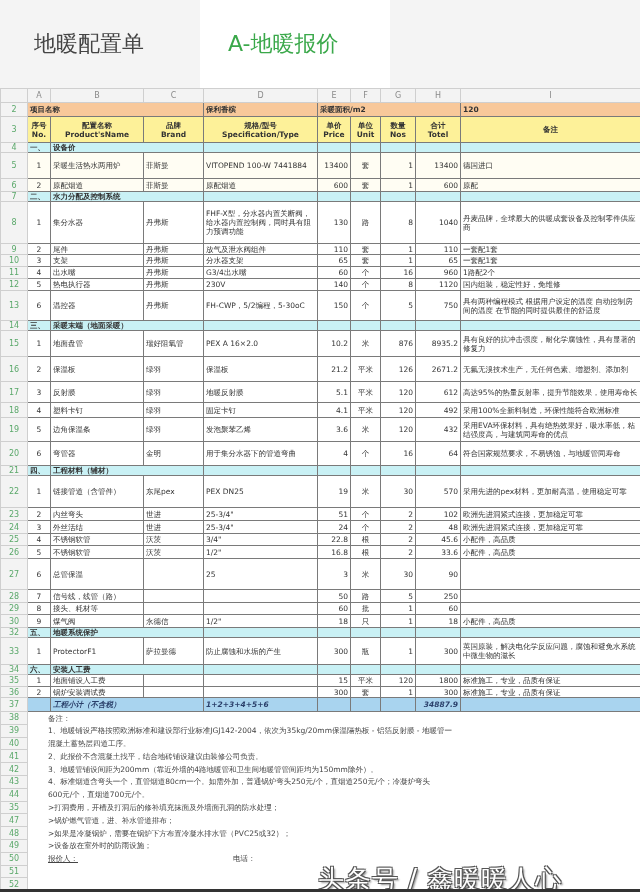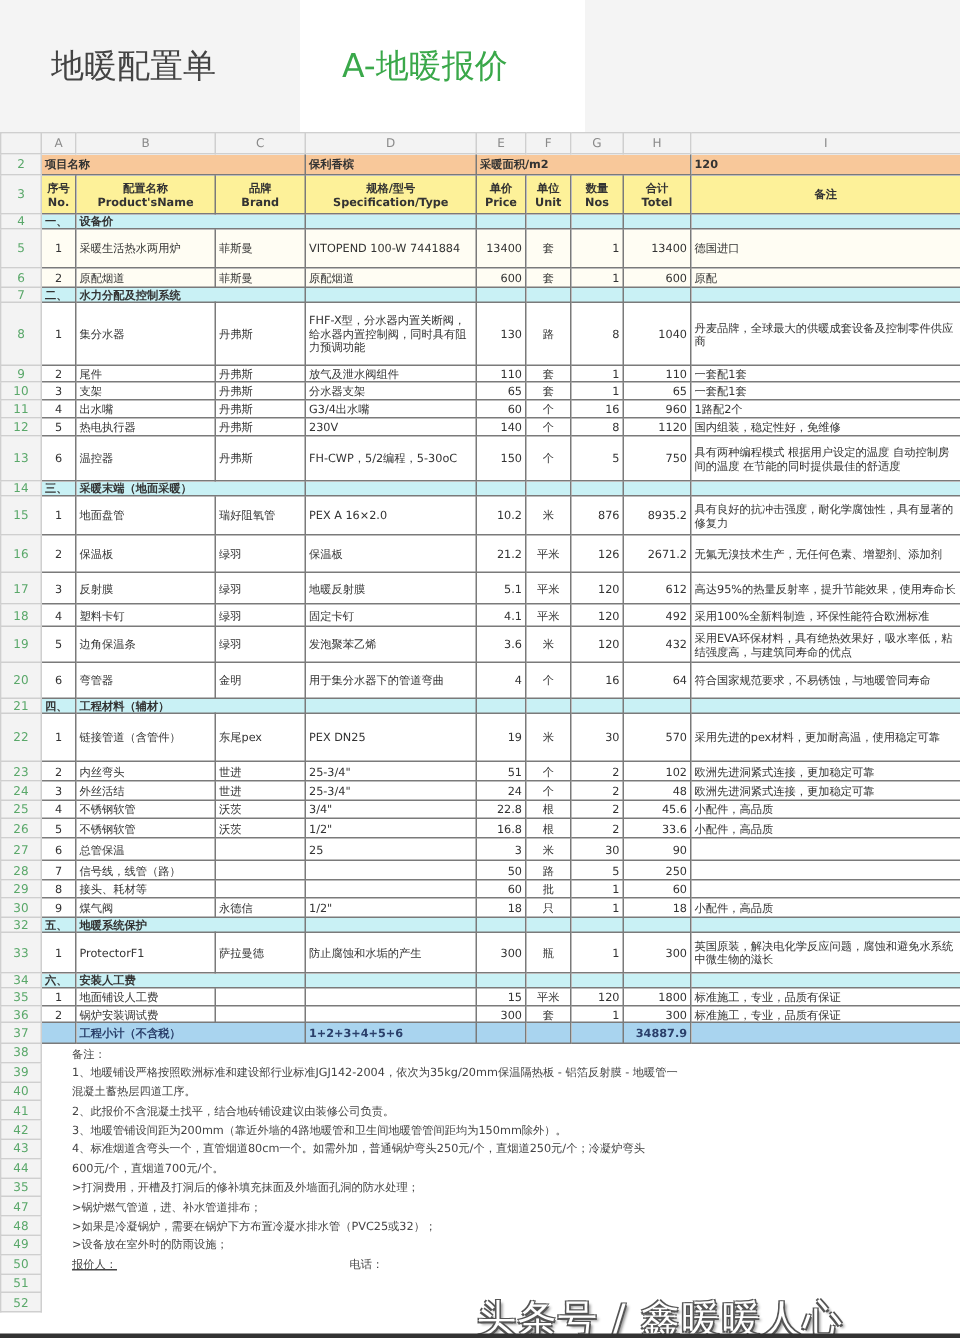--- a/index.html
+++ b/index.html
@@ -14,21 +14,21 @@
 
   .sheet { position: absolute; left: 0; top: 88px; width: 640px; }
   table { border-collapse: collapse; table-layout: fixed; width: 640px; }
   td { border: 1px solid #7a7a7a; font-size: 7.5px; line-height: 9px; padding: 0 2px; overflow: hidden; white-space: nowrap; vertical-align: middle; }
   td.wrap { white-space: normal; word-break: break-all; }
   .colhead td { background: #f3f3f3; color: #8a8a8a; text-align: center; font-size: 8px; border-color: #cfcfcf; height: 14px; }
   td.rn { background: #f3f3f3; color: #5aa86a; text-align: center; font-size: 8px; border-color: #cfcfcf; padding: 0; }
   .r-proj td:not(.rn) { background: #f8c89a; font-weight: bold; }
   .r-head td:not(.rn) { background: #fdf199; text-align: center; font-weight: bold; }
   .r-sec td:not(.rn) { background: #c9f1f5; font-weight: bold; }
-  .r-sub td:not(.rn) { background: #a9d4ef; font-weight: bold; color: #2a3f6a; }
+  .r-sub td:not(.rn) { background: #a9d4ef; font-weight: bold; color: #2a3f6a; font-style: italic; }
   .r-item td:not(.rn) { background: #ffffff; }
   .r-first td:not(.rn) { background: #fffdf3; }
   .num { text-align: right; }
   .ctr { text-align: center; }
   .note td { border: none; }
   .note td.rn { border: 1px solid #cfcfcf; }
   .note td.txt { font-size: 7.5px; color: #444; padding-left: 20px; }
   .watermark { position: absolute; left: 318px; top: 862px; font-size: 26px; color: #ffffff; letter-spacing: 1px;
     text-shadow: 1px 1px 0 #555, -1px -1px 0 #555, 1px -1px 0 #555, -1px 1px 0 #555, 2px 2px 2px #888; }
   .bottom-edge { position: absolute; left: 0; top: 889px; width: 640px; height: 3px; background: #333; }
@@ -381,21 +381,21 @@
           <td class="ctr">5</td>
           <td>不锈钢软管</td>
           <td>沃茨</td>
           <td class="wrap">1/2"</td>
           <td class="num">16.8</td>
           <td class="ctr">根</td>
           <td class="num">2</td>
           <td class="num">33.6</td>
           <td class="wrap">小配件，高品质</td>
         </tr>
-        <tr class="r-item" style="height:15px">
+        <tr class="r-item" style="height:31px">
           <td class="rn">27</td>
           <td class="ctr">6</td>
           <td>总管保温</td>
           <td></td>
           <td class="wrap">25</td>
           <td class="num">3</td>
           <td class="ctr">米</td>
           <td class="num">30</td>
           <td class="num">90</td>
           <td class="wrap"></td>

